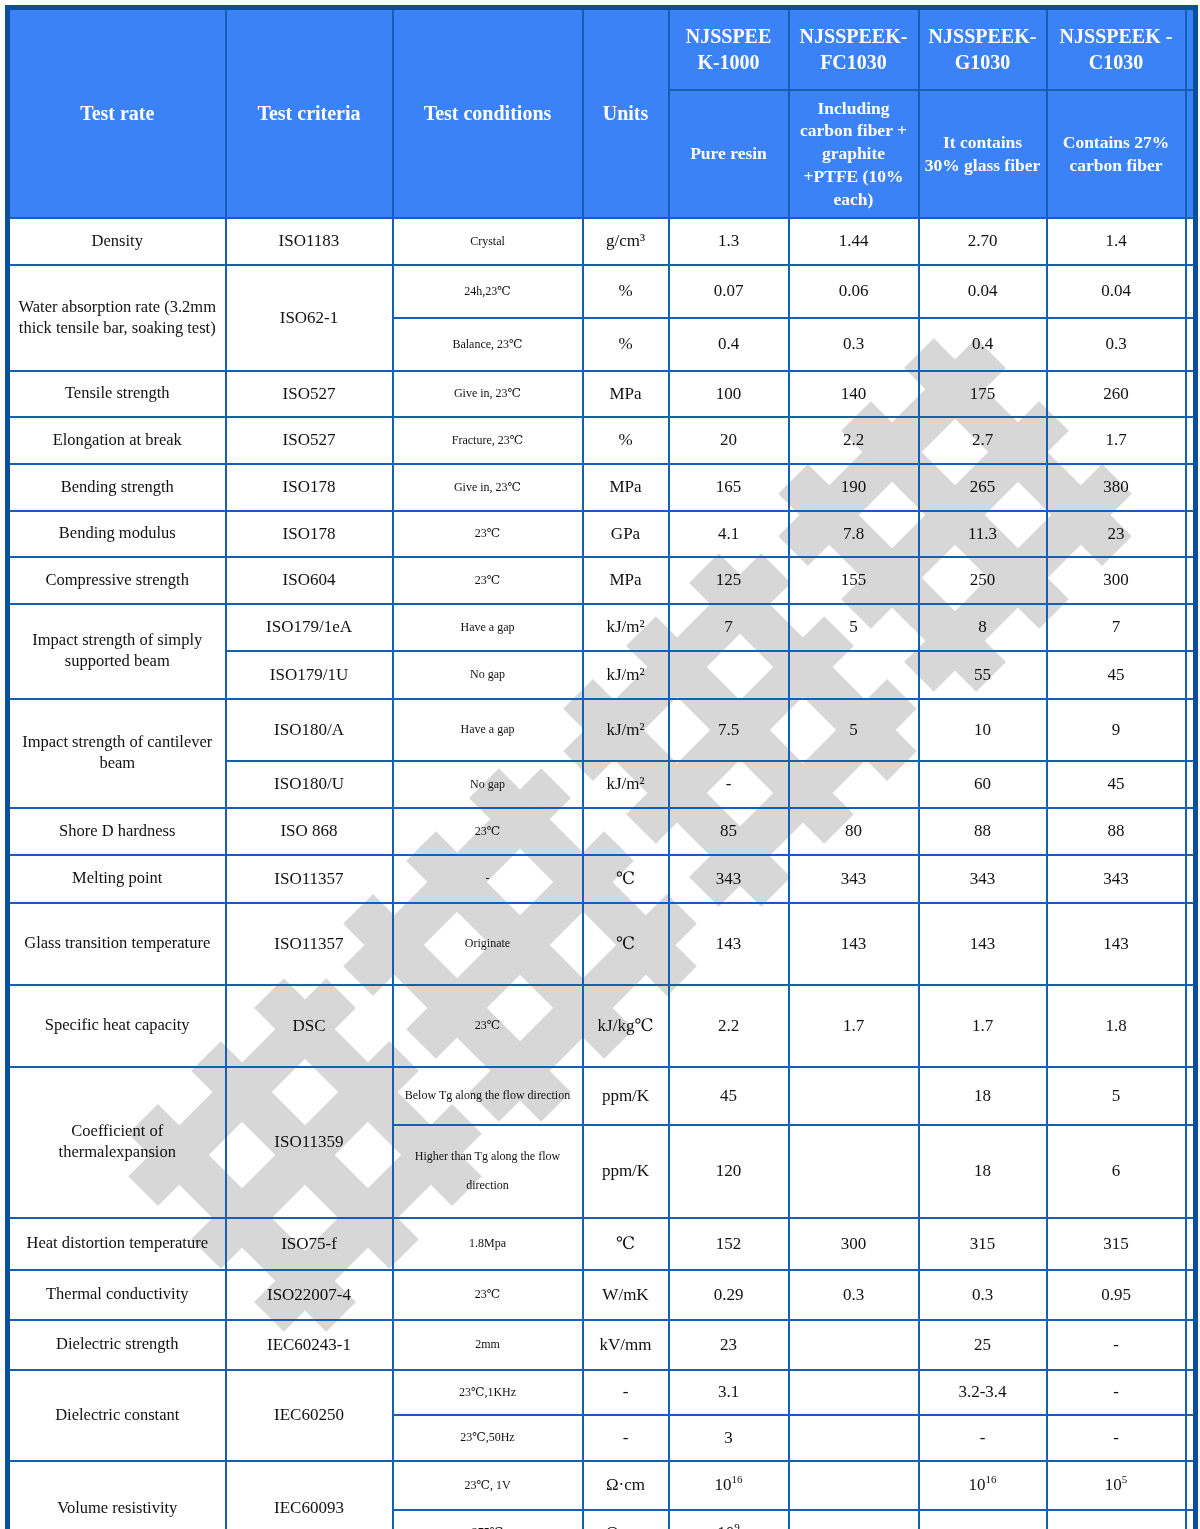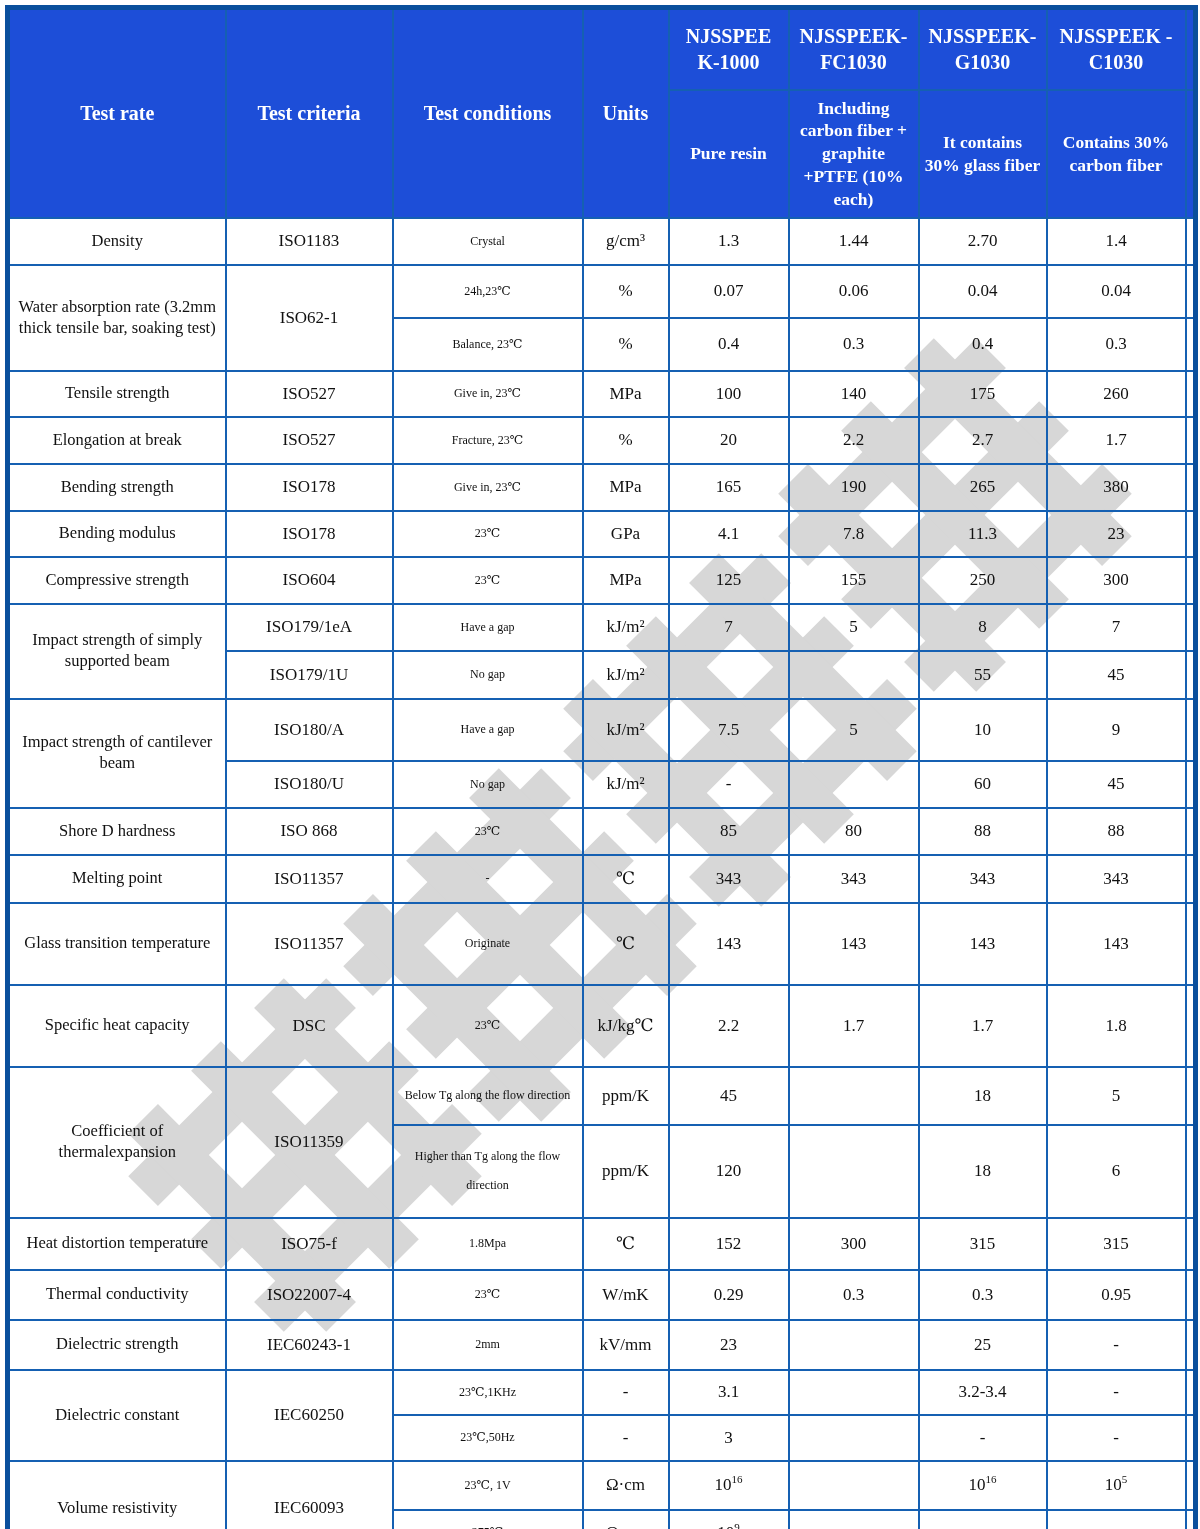--- a/index.html
+++ b/index.html
@@ -14,21 +14,21 @@
     border-collapse:collapse;table-layout:fixed;width:1190px;
     background:transparent;
   }
   table.spec th,table.spec td{
     border:2px solid #1560b2;
     text-align:center;vertical-align:middle;
     padding:2px 4px;overflow:hidden;
   }
   table.spec{border:5px solid #0a4f9c;}
   thead th{
-    background:#1d4ed8;color:#ffffff;font-weight:bold;
+    background:#3b82f6;color:#ffffff;font-weight:bold;
     font-size:20px;line-height:1.3;
   }
   thead .pdesc{font-size:17.5px;}
   tbody td{font-size:17px;background:transparent;}
   td.c-item{font-size:16.5px;line-height:1.25;}
   td.c-cond{font-size:12px;}
   td.loose{line-height:2.4;}
   sup{font-size:11px;vertical-align:super;line-height:0;}
   .sp{padding:0;}
 </style>
@@ -73,21 +73,21 @@
       <th class="pname">NJSSPEE K-1000</th>
       <th class="pname">NJSSPEEK-FC1030</th>
       <th class="pname">NJSSPEEK-G1030</th>
       <th class="pname">NJSSPEEK -C1030</th>
       <th class="sp"></th>
     </tr>
     <tr style="height:128px">
       <th class="pdesc">Pure resin</th>
       <th class="pdesc">Including carbon fiber + graphite +PTFE (10% each)</th>
       <th class="pdesc">It contains 30% glass fiber</th>
-      <th class="pdesc">Contains 30% carbon fiber</th>
+      <th class="pdesc">Contains 27% carbon fiber</th>
       <th class="sp"></th>
     </tr>
   </thead>
   <tbody>
     <tr style="height:47px">
       <td class="c-item">Density</td>
       <td>ISO1183</td>
       <td class="c-cond">Crystal</td>
       <td>g/cm³</td>
       <td>1.3</td>

